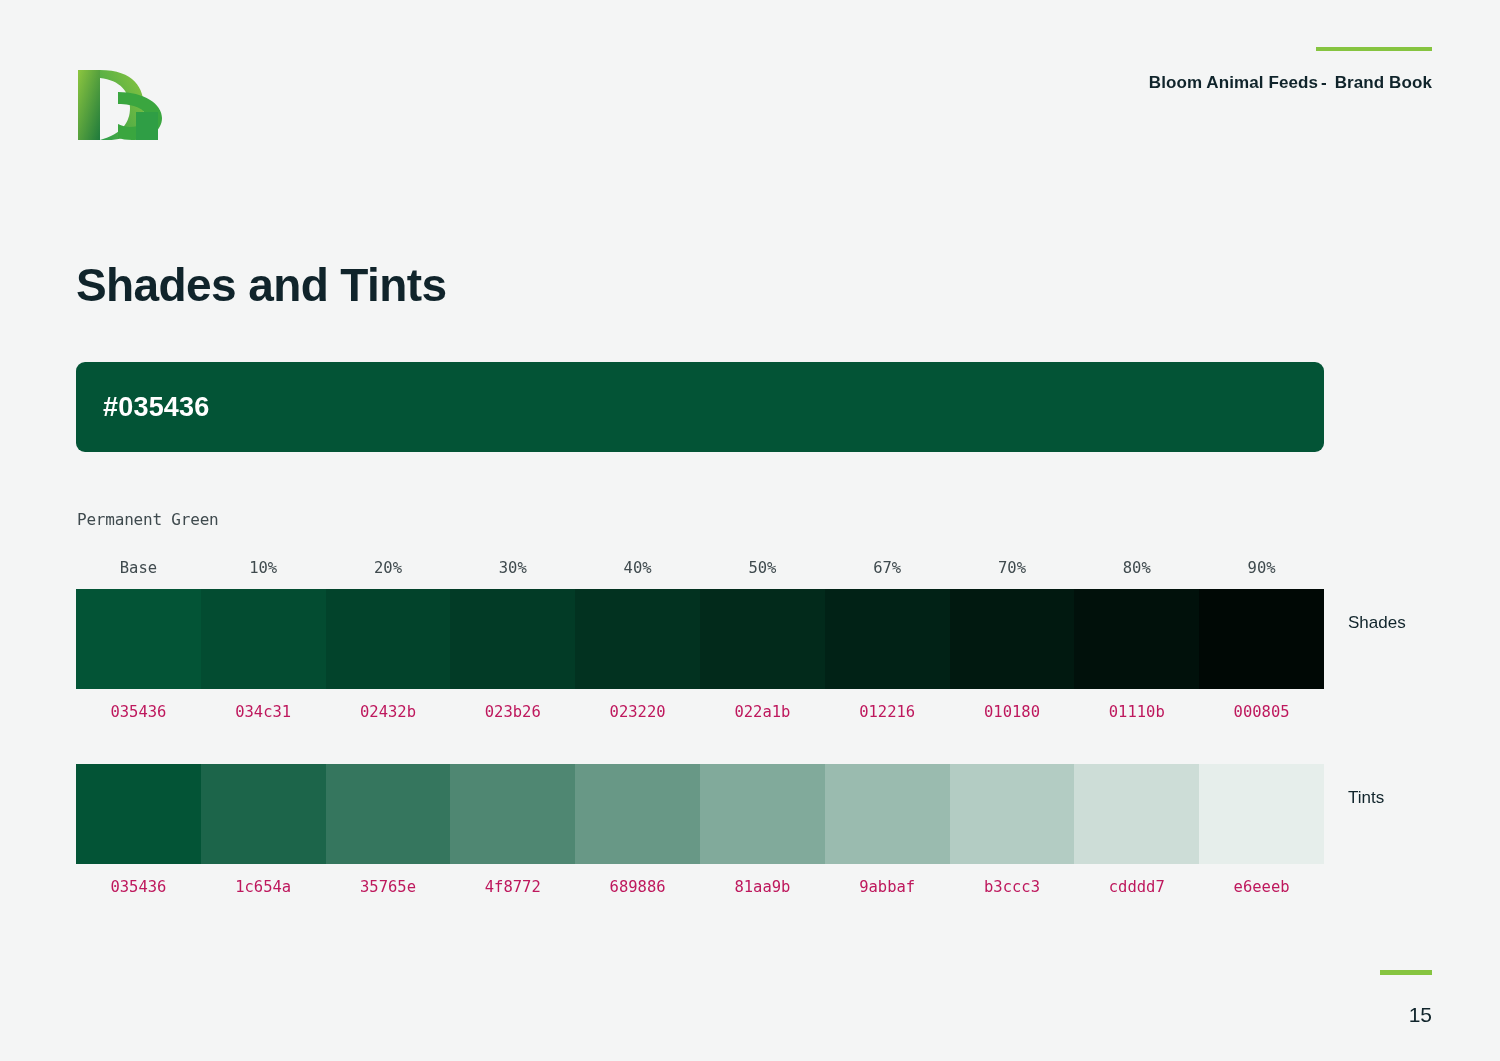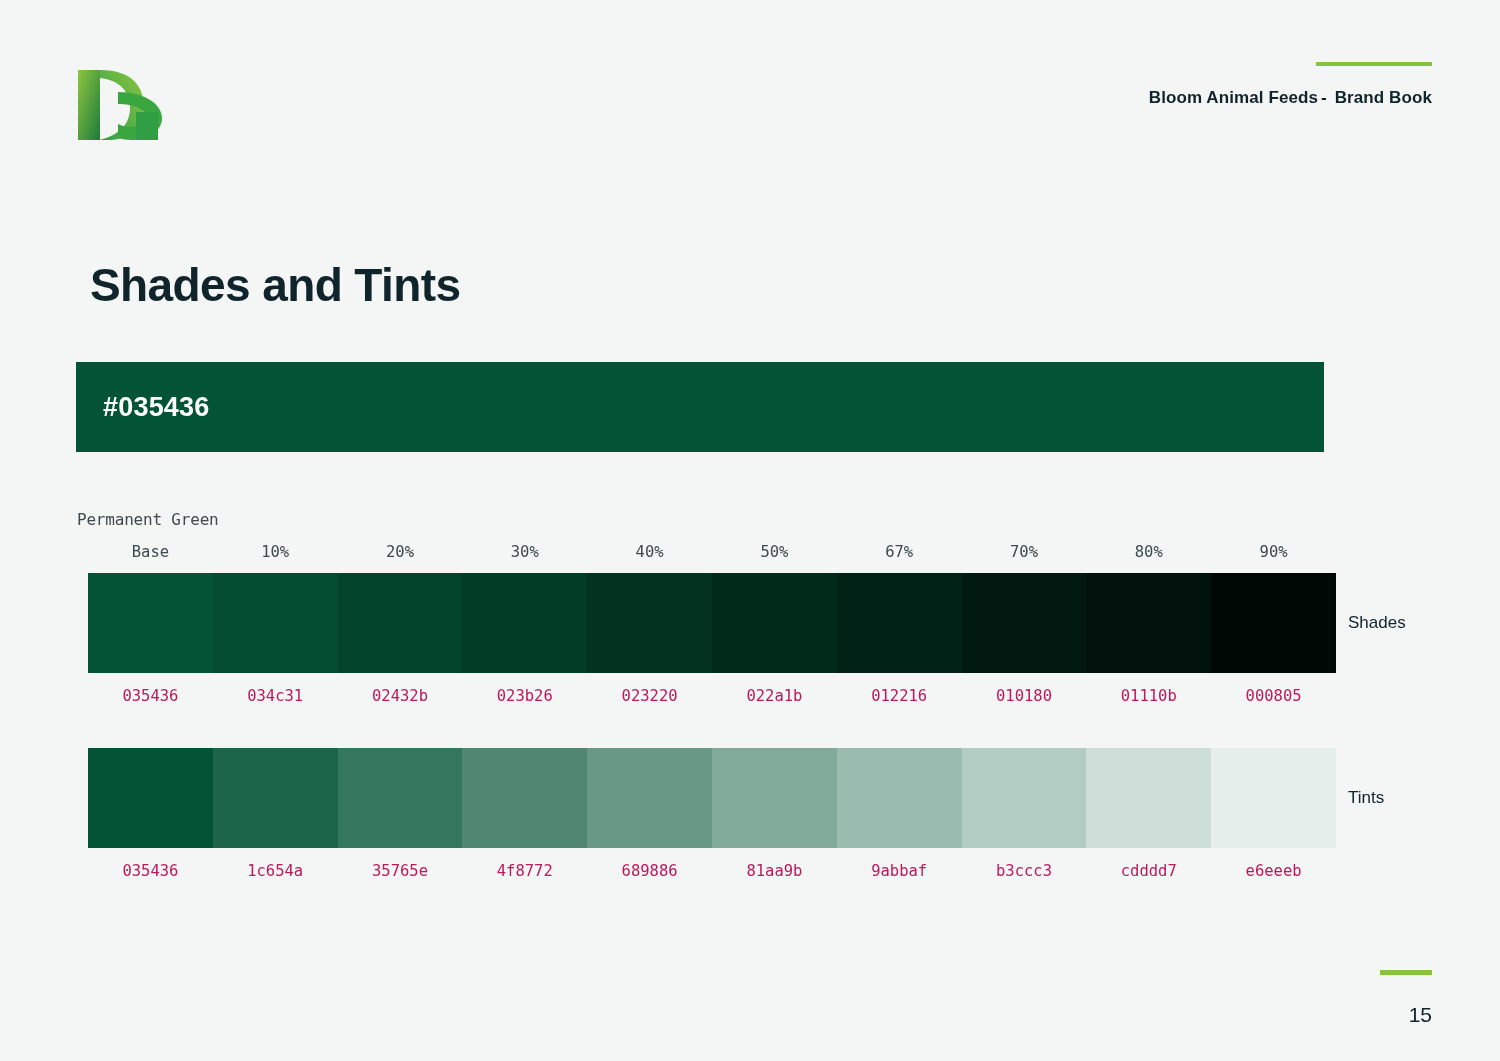--- a/index.html
+++ b/index.html
@@ -20,21 +20,21 @@
   .logo {
     position: absolute;
     left: 74px;
     top: 64px;
     width: 96px;
     height: 84px;
   }
   .header-right {
     position: absolute;
     right: 68px;
-    top: 62px;
+    top: 47px;
     text-align: center;
   }
   .header-rule {
     width: 116px;
     height: 4px;
     background: #86c440;
     margin-left: auto;
     margin-bottom: 22px;
   }
   .header-text {
@@ -44,38 +44,39 @@
     letter-spacing: .1px;
     white-space: nowrap;
   }
   .header-text .sep {
     padding: 0 3px;
   }
 
   
   .page-title {
     position: absolute;
-    left: 90px;
+    left: 76px;
     top: 258px;
     font-size: 46px;
     font-weight: bold;
     letter-spacing: -0.6px;
     color: #10242b;
   }
 
   
   .base-bar {
     position: absolute;
     left: 76px;
     top: 362px;
     width: 1248px;
     height: 90px;
     background: #035436;
     display: flex;
     align-items: center;
+    border-radius: 9px;
   }
   .base-bar .hex {
     color: #ffffff;
     font-size: 27px;
     font-weight: bold;
     margin-left: 27px;
     letter-spacing: .2px;
   }
 
   .color-name {
@@ -84,24 +85,25 @@
     top: 510px;
     font-size: 16px;
     color: #3f4a4e;
     font-family: "DejaVu Sans Mono", monospace;
     letter-spacing: -0.2px;
   }
 
   
   .grid {
     position: absolute;
-    left: 88px;
+    left: 76px;
     width: 1248px;
     display: grid;
     grid-template-columns: repeat(10, 1fr);
+    margin-top: 16px;
   }
   .pct-row {
     top: 543px;
   }
   .pct-row .cell {
     text-align: center;
     font-size: 15.5px;
     color: #3f4a4e;
     font-family: "DejaVu Sans Mono", monospace;
   }

